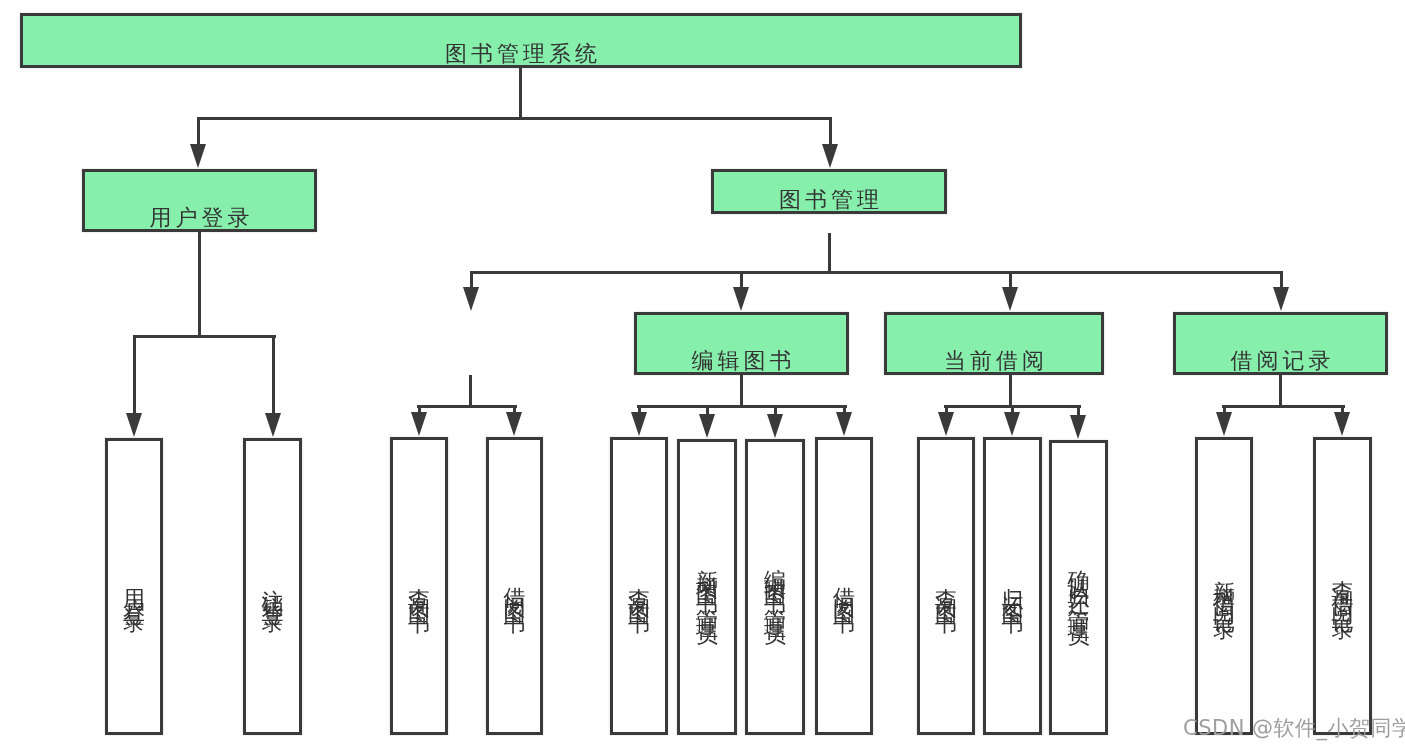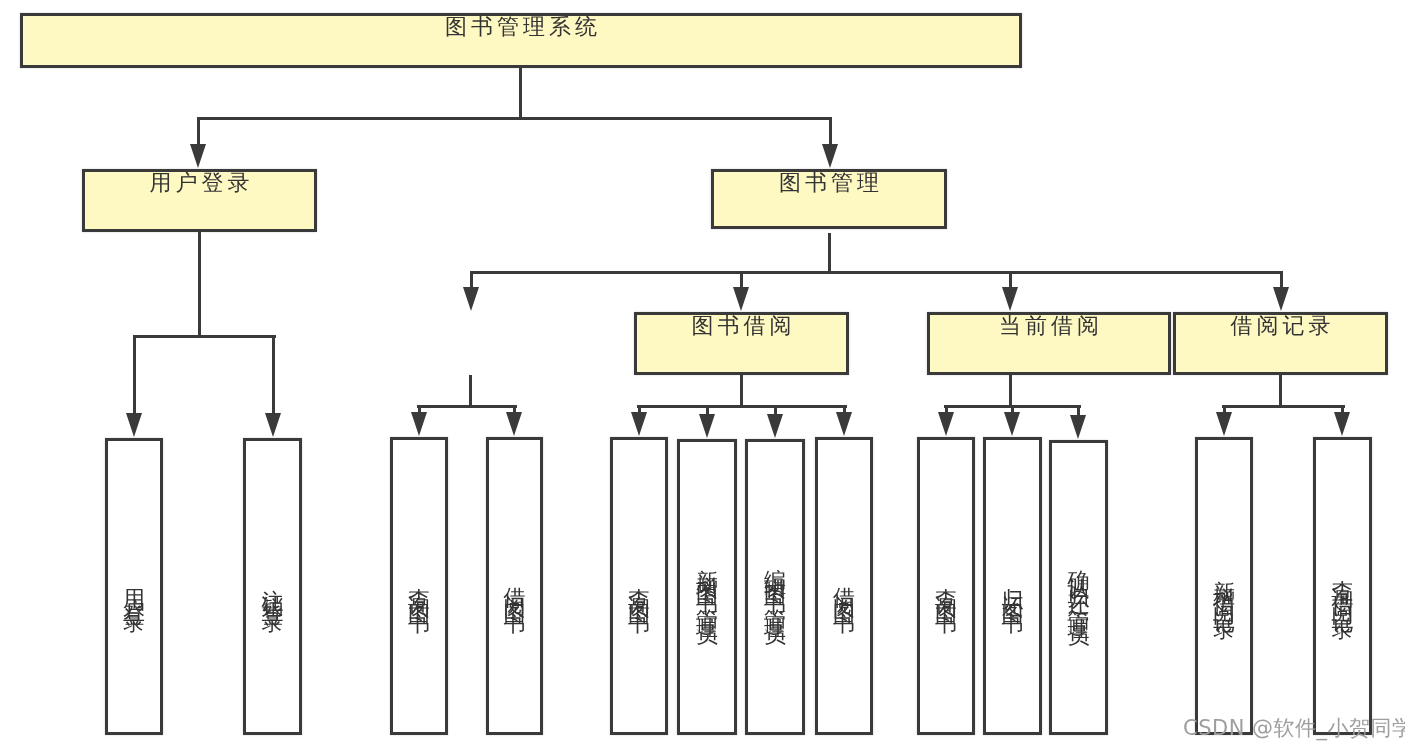--- a/index.html
+++ b/index.html
@@ -14,23 +14,23 @@
   #stage{
     position:relative;
     width:1405px;
     height:747px;
     background:var(--bg);
     overflow:hidden;
   }
   .box{
     position:absolute;
     border:3px solid var(--line);
-    background:#fef9c3;
+    background:#86efac;
     display:flex;
-    align-items:flex-start;
+    align-items:flex-end;
     justify-content:center;
     color:var(--text);
     box-shadow:0 0 2px rgba(0,0,0,0.18);
   }
   .box .lbl{
     font-size:22px;
     letter-spacing:4px;
     text-indent:4px;
     line-height:1;
     white-space:nowrap;
@@ -80,28 +80,28 @@
 
 <div id="stage">
 
   <div class="box" style="left:20px;top:13px;width:1002px;height:55px;">
     <span class="lbl">图书管理系统</span>
   </div>
 
   <div class="box" style="left:82px;top:169px;width:235px;height:63px;">
     <span class="lbl">用户登录</span>
   </div>
-  <div class="box" style="left:711px;top:169px;width:236px;height:60px;">
+  <div class="box" style="left:711px;top:169px;width:236px;height:45px;">
     <span class="lbl">图书管理</span>
   </div>
 
   <div class="box" style="left:634px;top:312px;width:215px;height:63px;">
-    <span class="lbl">图书借阅</span>
-  </div>
-  <div class="box" style="left:927px;top:312px;width:244px;height:63px;">
+    <span class="lbl">编辑图书</span>
+  </div>
+  <div class="box" style="left:884px;top:312px;width:220px;height:63px;">
     <span class="lbl">当前借阅</span>
   </div>
   <div class="box" style="left:1173px;top:312px;width:215px;height:63px;">
     <span class="lbl">借阅记录</span>
   </div>
 
   <div class="vbox" style="left:105px;top:438px;width:58px;height:297px;">
     <span class="lbl">用户登录</span>
   </div>
   <div class="vbox" style="left:243px;top:438px;width:59px;height:297px;">

